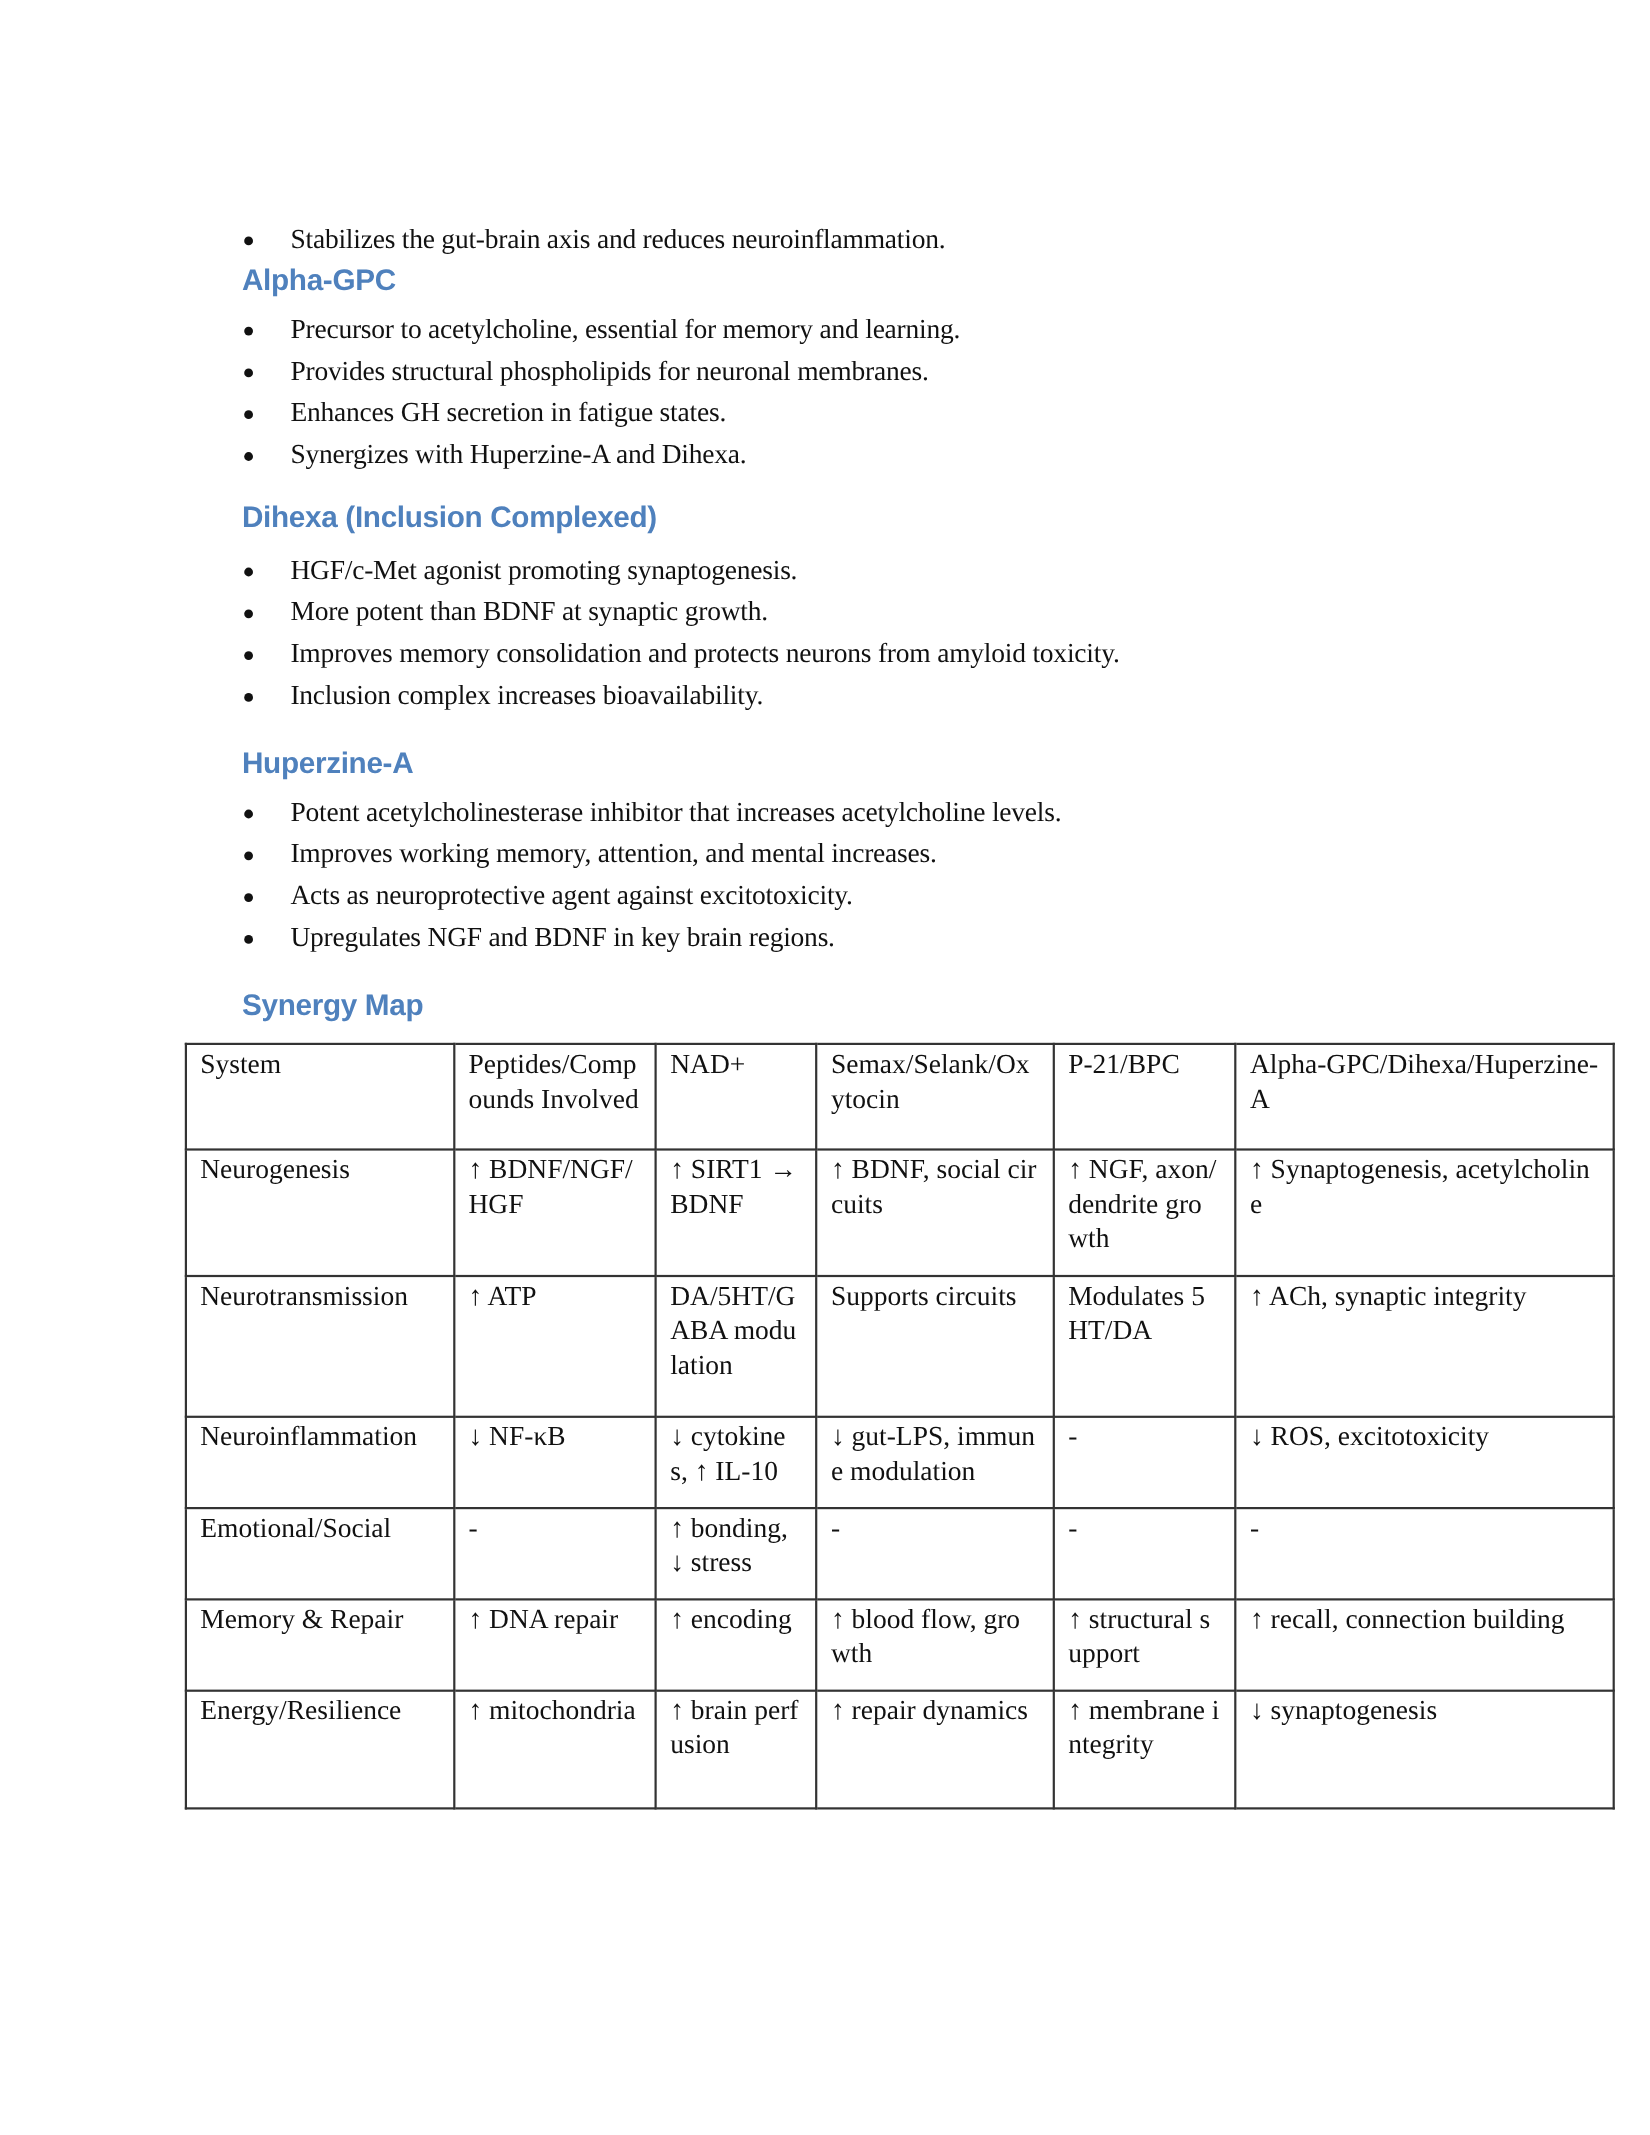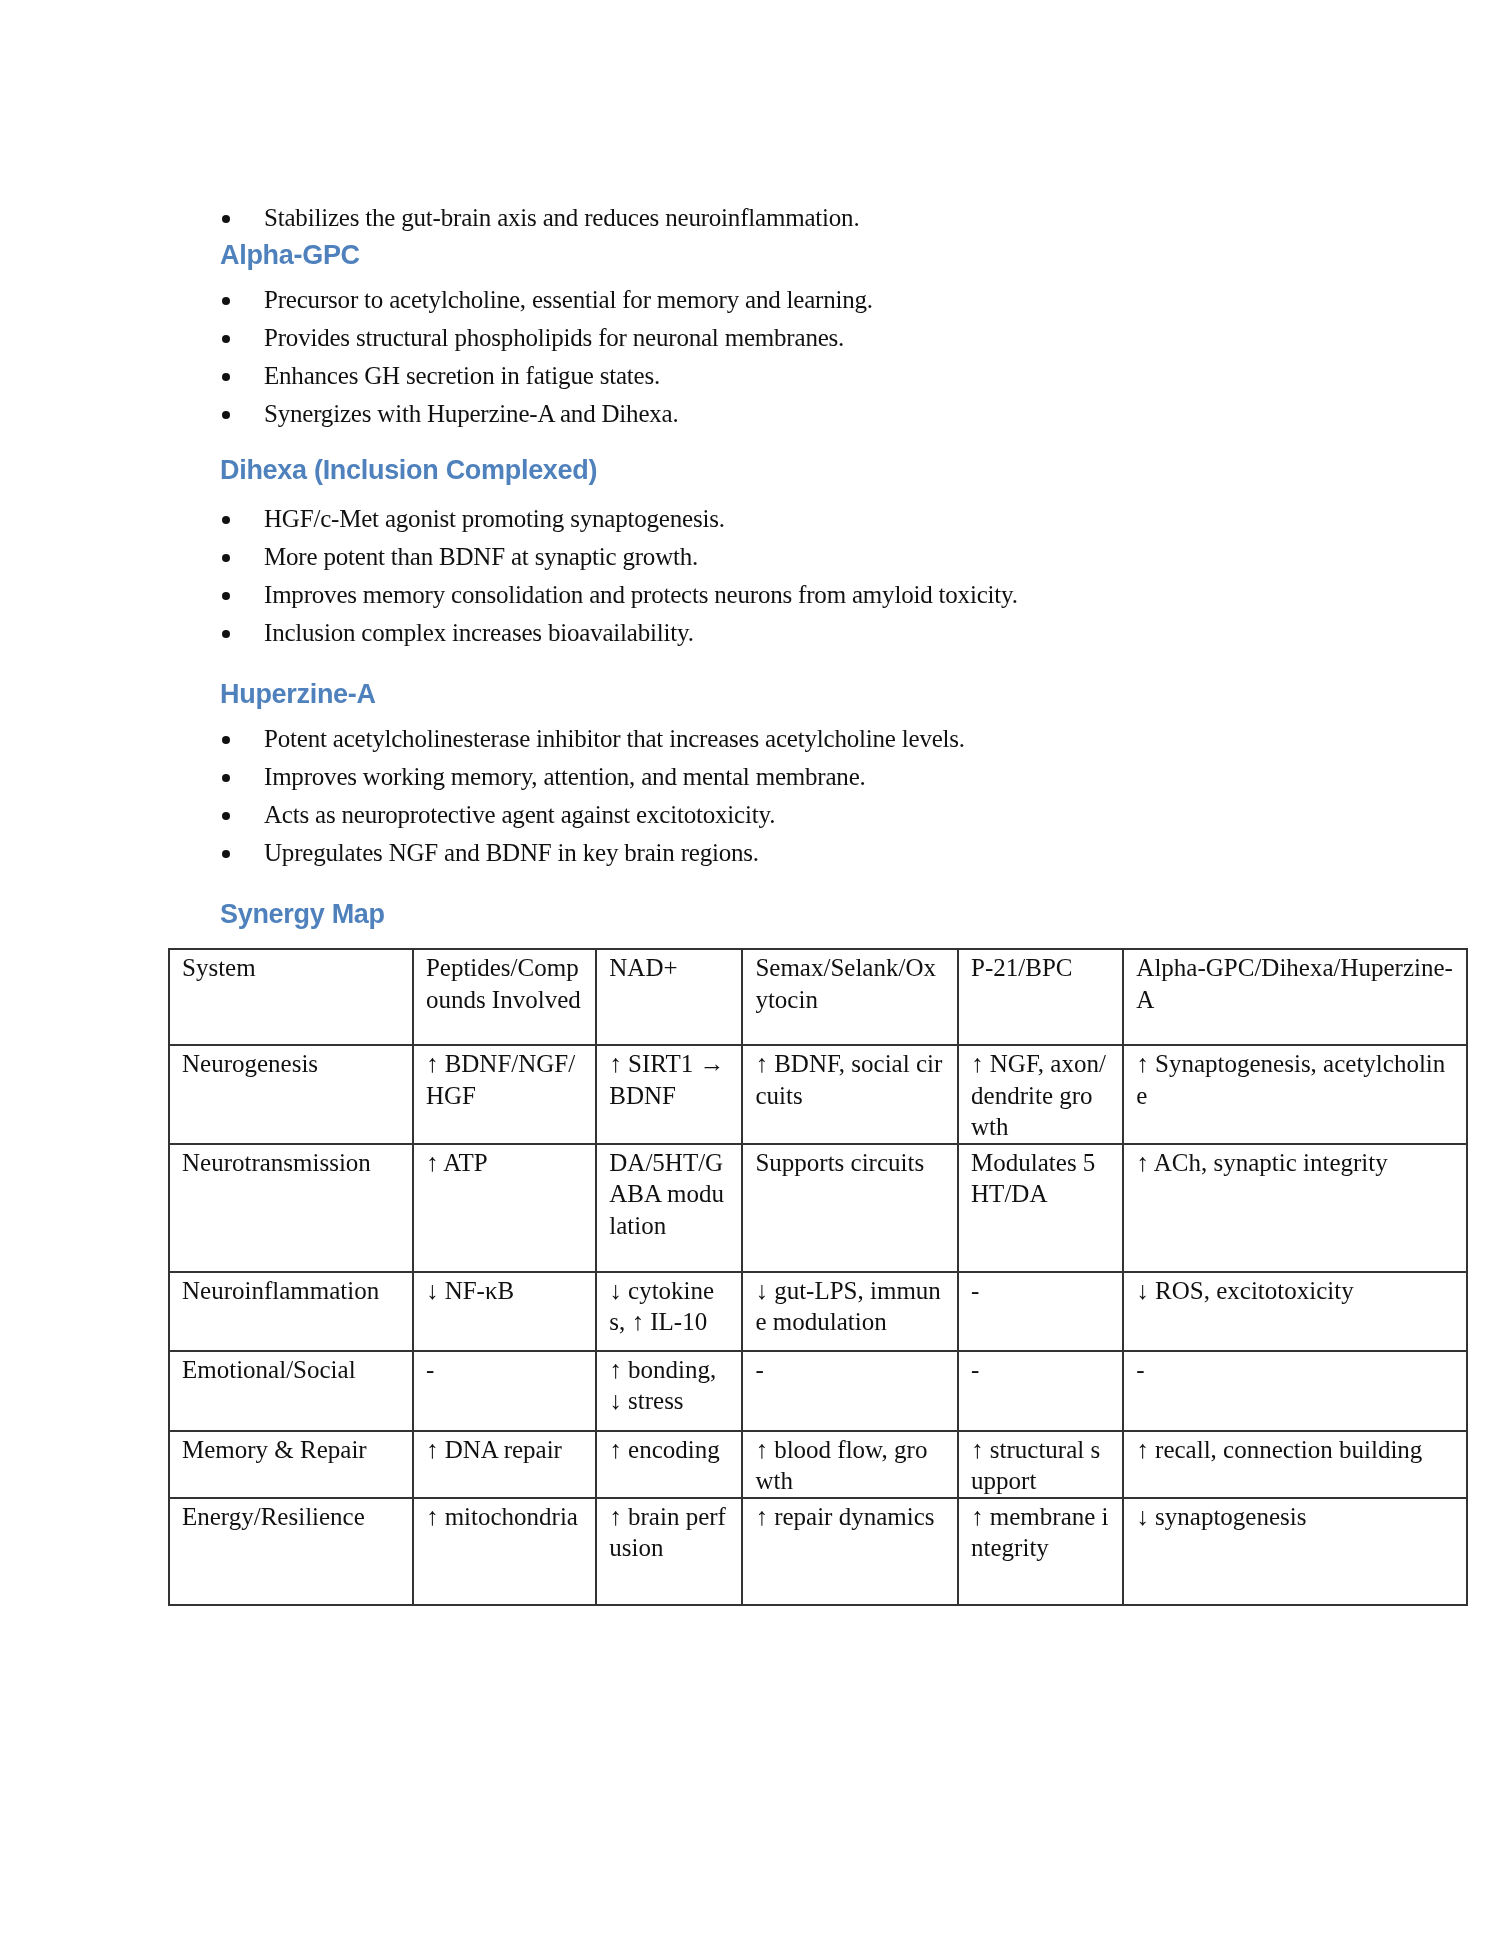--- a/index.html
+++ b/index.html
@@ -26,21 +26,21 @@
     font-weight: bold; font-size: 27px; color: #4f81bd; letter-spacing: -0.3px;
   }
   table.synergy {
     position: absolute; left: 168px; top: 948px; width: 1300px;
     border-collapse: collapse; table-layout: fixed;
     font-family: "Liberation Serif", "DejaVu Serif", serif;
     font-size: 25px; line-height: 31.5px;
   }
   table.synergy td {
     border: 2px solid #333; vertical-align: top;
-    padding: 2px 12px 0 12px; word-break: break-all; overflow-wrap: anywhere;
+    padding: 2px 12px 16px 12px; word-break: break-all; overflow-wrap: anywhere;
   }
 </style>
 </head>
 <body>
 
 <div class="page">
 
   <ul class="intro-list" style="top:175px;margin-top:24px;">
     <li class="bullet-item">Stabilizes the gut-brain axis and reduces neuroinflammation.</li>
   </ul>
@@ -57,21 +57,21 @@
   <ul class="bullet-list" style="top:500px;">
     <li class="bullet-item">HGF/c-Met agonist promoting synaptogenesis.</li>
     <li class="bullet-item">More potent than BDNF at synaptic growth.</li>
     <li class="bullet-item">Improves memory consolidation and protects neurons from amyloid toxicity.</li>
     <li class="bullet-item">Inclusion complex increases bioavailability.</li>
   </ul>
 
   <h2 class="heading" style="top:679px;">Huperzine-A</h2>
   <ul class="bullet-list" style="top:720px;">
     <li class="bullet-item">Potent acetylcholinesterase inhibitor that increases acetylcholine levels.</li>
-    <li class="bullet-item">Improves working memory, attention, and mental membrane.</li>
+    <li class="bullet-item">Improves working memory, attention, and mental increases.</li>
     <li class="bullet-item">Acts as neuroprotective agent against excitotoxicity.</li>
     <li class="bullet-item">Upregulates NGF and BDNF in key brain regions.</li>
   </ul>
 
   <h2 class="heading" style="top:899px;">Synergy Map</h2>
 
   <table class="synergy">
     <colgroup>
       <col style="width:242px">
         <col style="width:182px">

